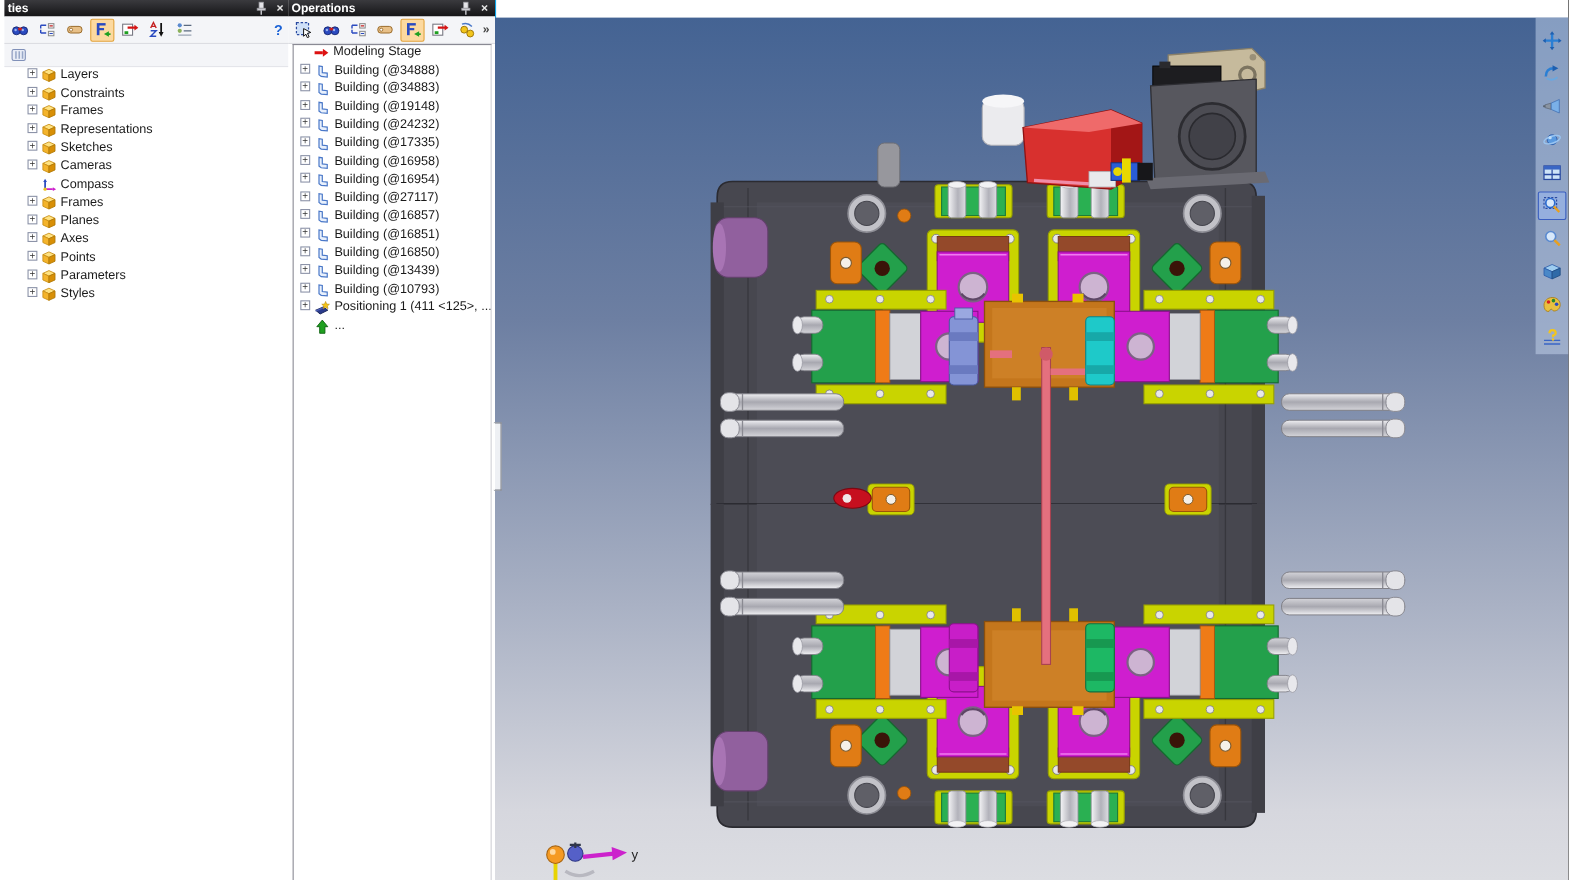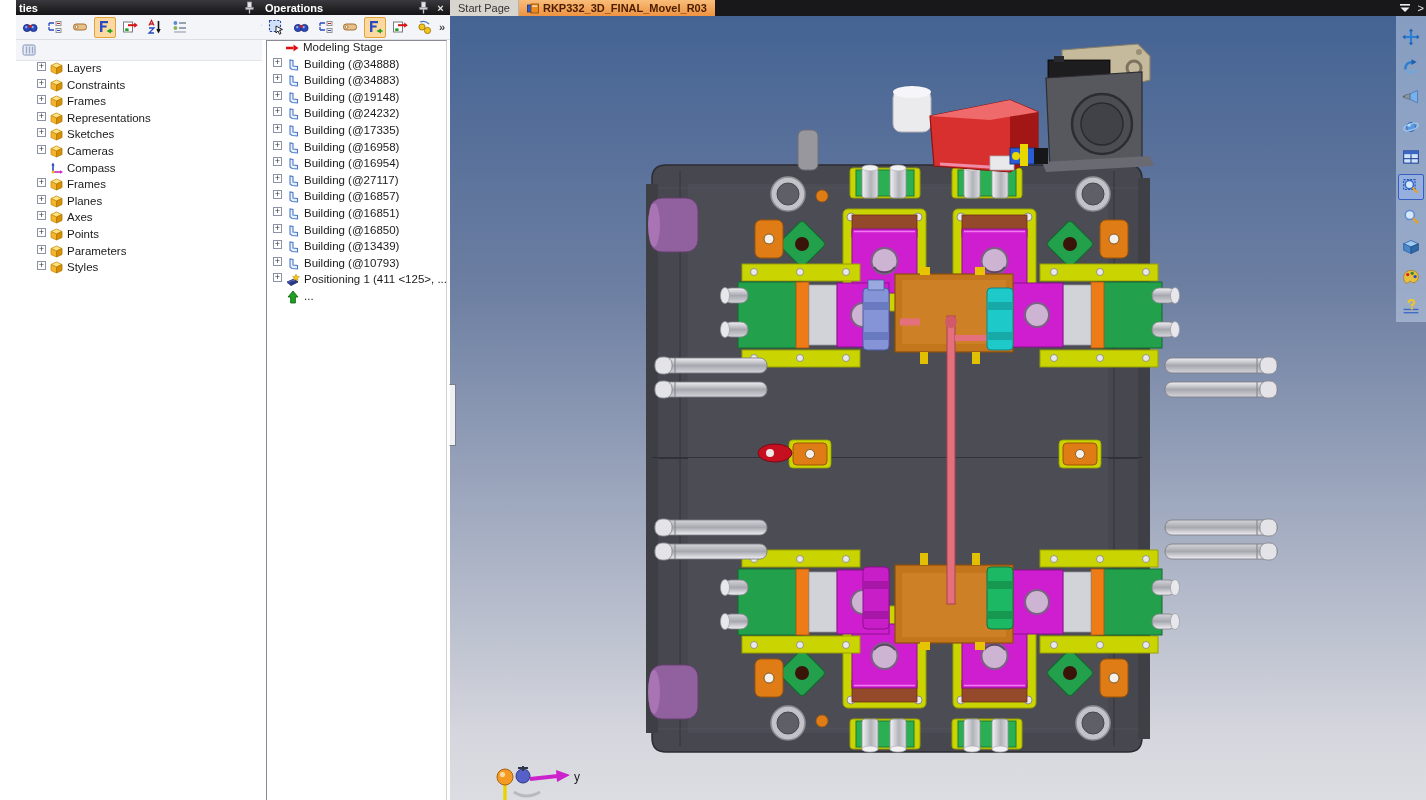--- a/index.html
+++ b/index.html
@@ -1,20 +1,20 @@
 <!DOCTYPE html>
 <html><head>
 <meta charset="utf-8">
 <style>
   html,body{margin:0;padding:0;background:#000;}
   #app{position:relative;width:1426px;height:800px;overflow:hidden;
        font-family:"Liberation Sans",sans-serif;font-size:11px;color:#1a1a1a;background:#fff;}
   
   .panel{position:absolute;top:0;bottom:0;background:#fff;}
-  #left-panel{left:16px;width:260px;border-right:5px solid #84cc16;}
+  #left-panel{left:4px;width:260px;border-right:5px solid #84cc16;}
   #ops-panel{left:262px;width:188px;border-right:1px solid #0ea5e9;}
   .panel-header{height:15px;display:flex;align-items:center;
      background:linear-gradient(#3a3a3e,#141416);color:#fff;font-weight:bold;
      padding:0 3px;gap:4px;}
   .panel-header .ph-title{flex:1;overflow:hidden;white-space:nowrap;}
   .ph-btn{width:13px;height:13px;display:flex;align-items:center;justify-content:center;color:#e6e6e6;cursor:pointer;}
   .toolbar{height:24px;display:flex;align-items:center;gap:3px;padding:0 3px;
      background:#f4f5f8;border-bottom:1px solid #dcdde2;}
   .tb-ic{width:20px;height:19px;display:flex;align-items:center;justify-content:center;border:1px solid transparent;border-radius:2px;}
   .tb-ic.active{background:#fcd9a0;border-color:#e2a33c;}
@@ -540,37 +540,20 @@
           <span class="noexp"></span>
           <svg class="ic14">
             <use href="#i-uparrow"></use>
           </svg>
           <span class="lbl">...</span>
         </div>
     </div>
   </div>
 
   <div id="main">
-    <div id="tabstrip">
-      <div class="tab inactive">
-        <span>Start Page</span>
-      </div>
-      <div class="tab active">
-        <svg width="12" height="11">
-            <use href="#i-tabicon"></use>
-          </svg>
-        <span>RKP332_3D_FINAL_Movel_R03</span>
-      </div>
-      <div id="tab-menu">
-        <svg width="14" height="12">
-            <use href="#i-chevmenu"></use>
-          </svg>
-        <span>&gt;</span>
-      </div>
-    </div>
 
     <div id="viewport">
 
       <svg id="model-svg" viewBox="0 0 976 784">
         <defs>
           <g id="cornerHole">
             <circle r="17" fill="#c2c2c8" stroke="#8e8e96" stroke-width="1.5"></circle>
             <circle r="11" fill="#5f5f67" stroke="#46464e" stroke-width="1"></circle>
           </g>
           <g id="slideBlock">

